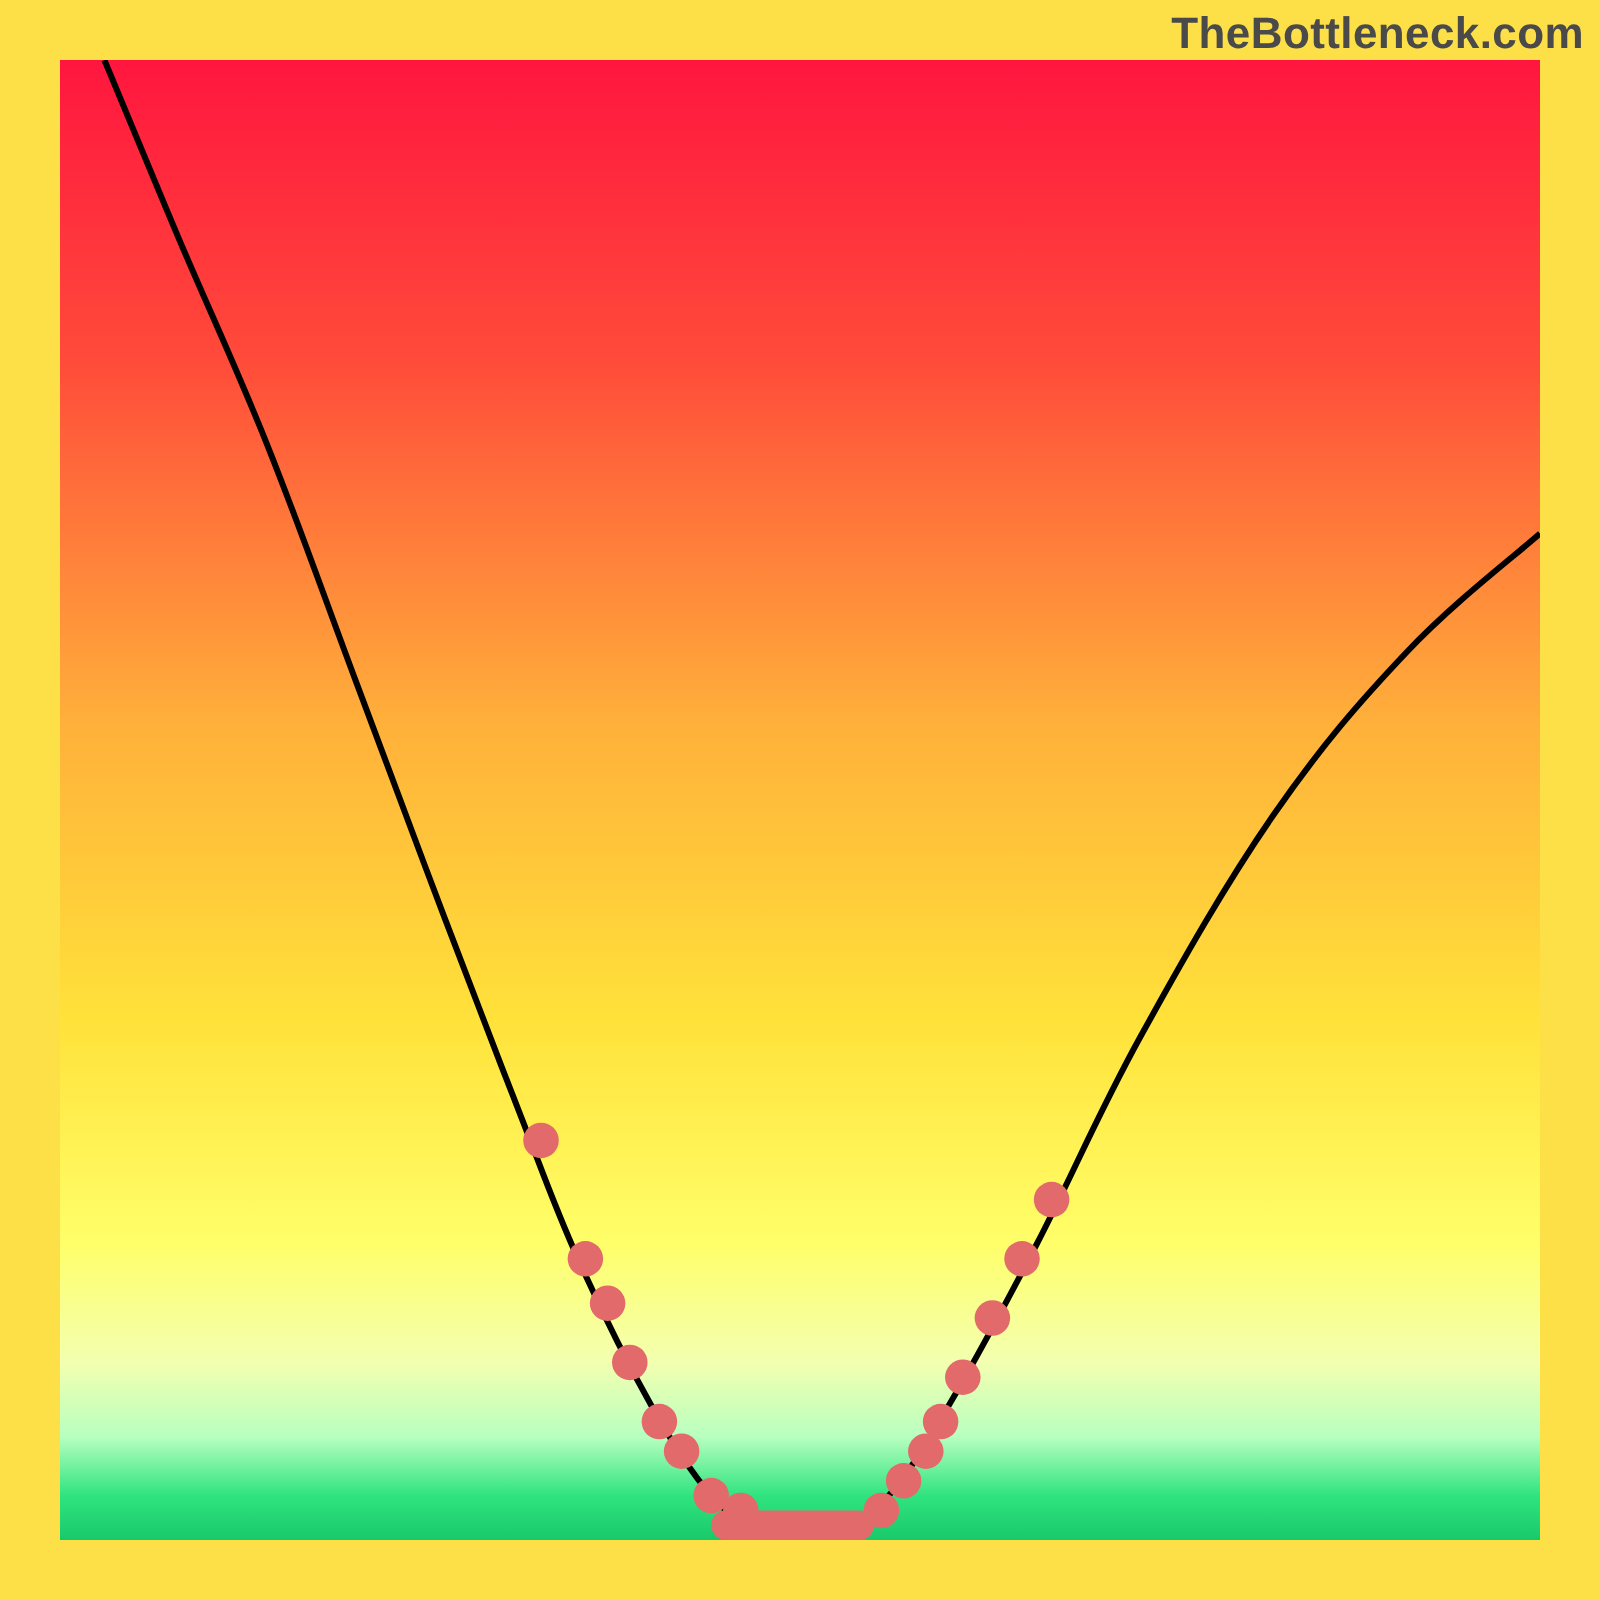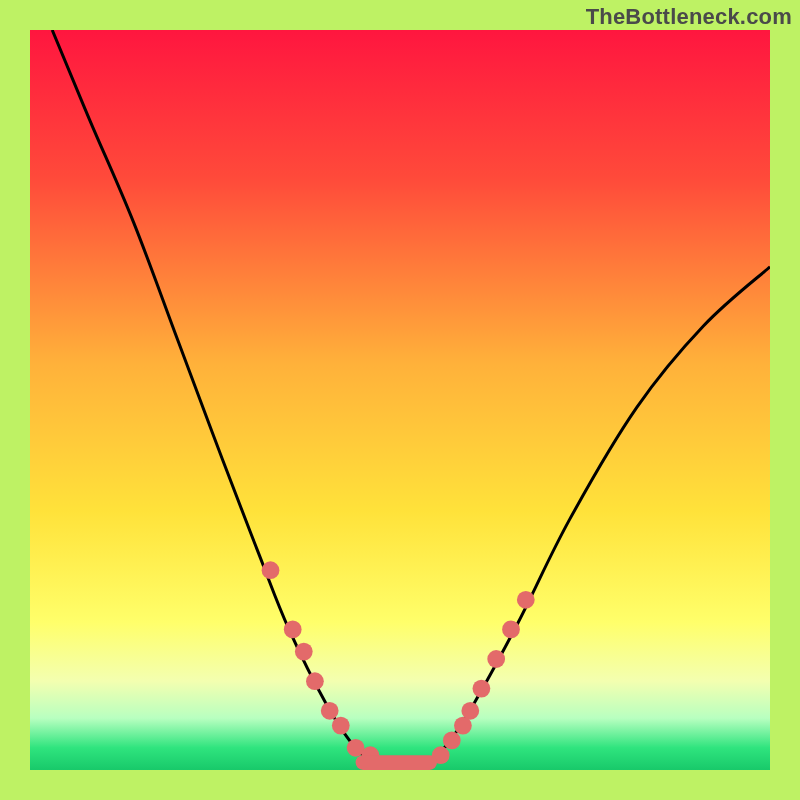--- a/index.html
+++ b/index.html
@@ -10,21 +10,21 @@
     overflow: hidden;
     background: #000;
     font-family: Arial, Helvetica, sans-serif;
   }
   .frame {
     position: absolute;
     left: 0;
     top: 0;
     width: 800px;
     height: 800px;
-    background: #bef264;
+    background: #fde047;
   }
   .plot {
     position: absolute;
     left: 30px;
     top: 30px;
     width: 740px;
     height: 740px;
   }
   .watermark {
     position: absolute;

